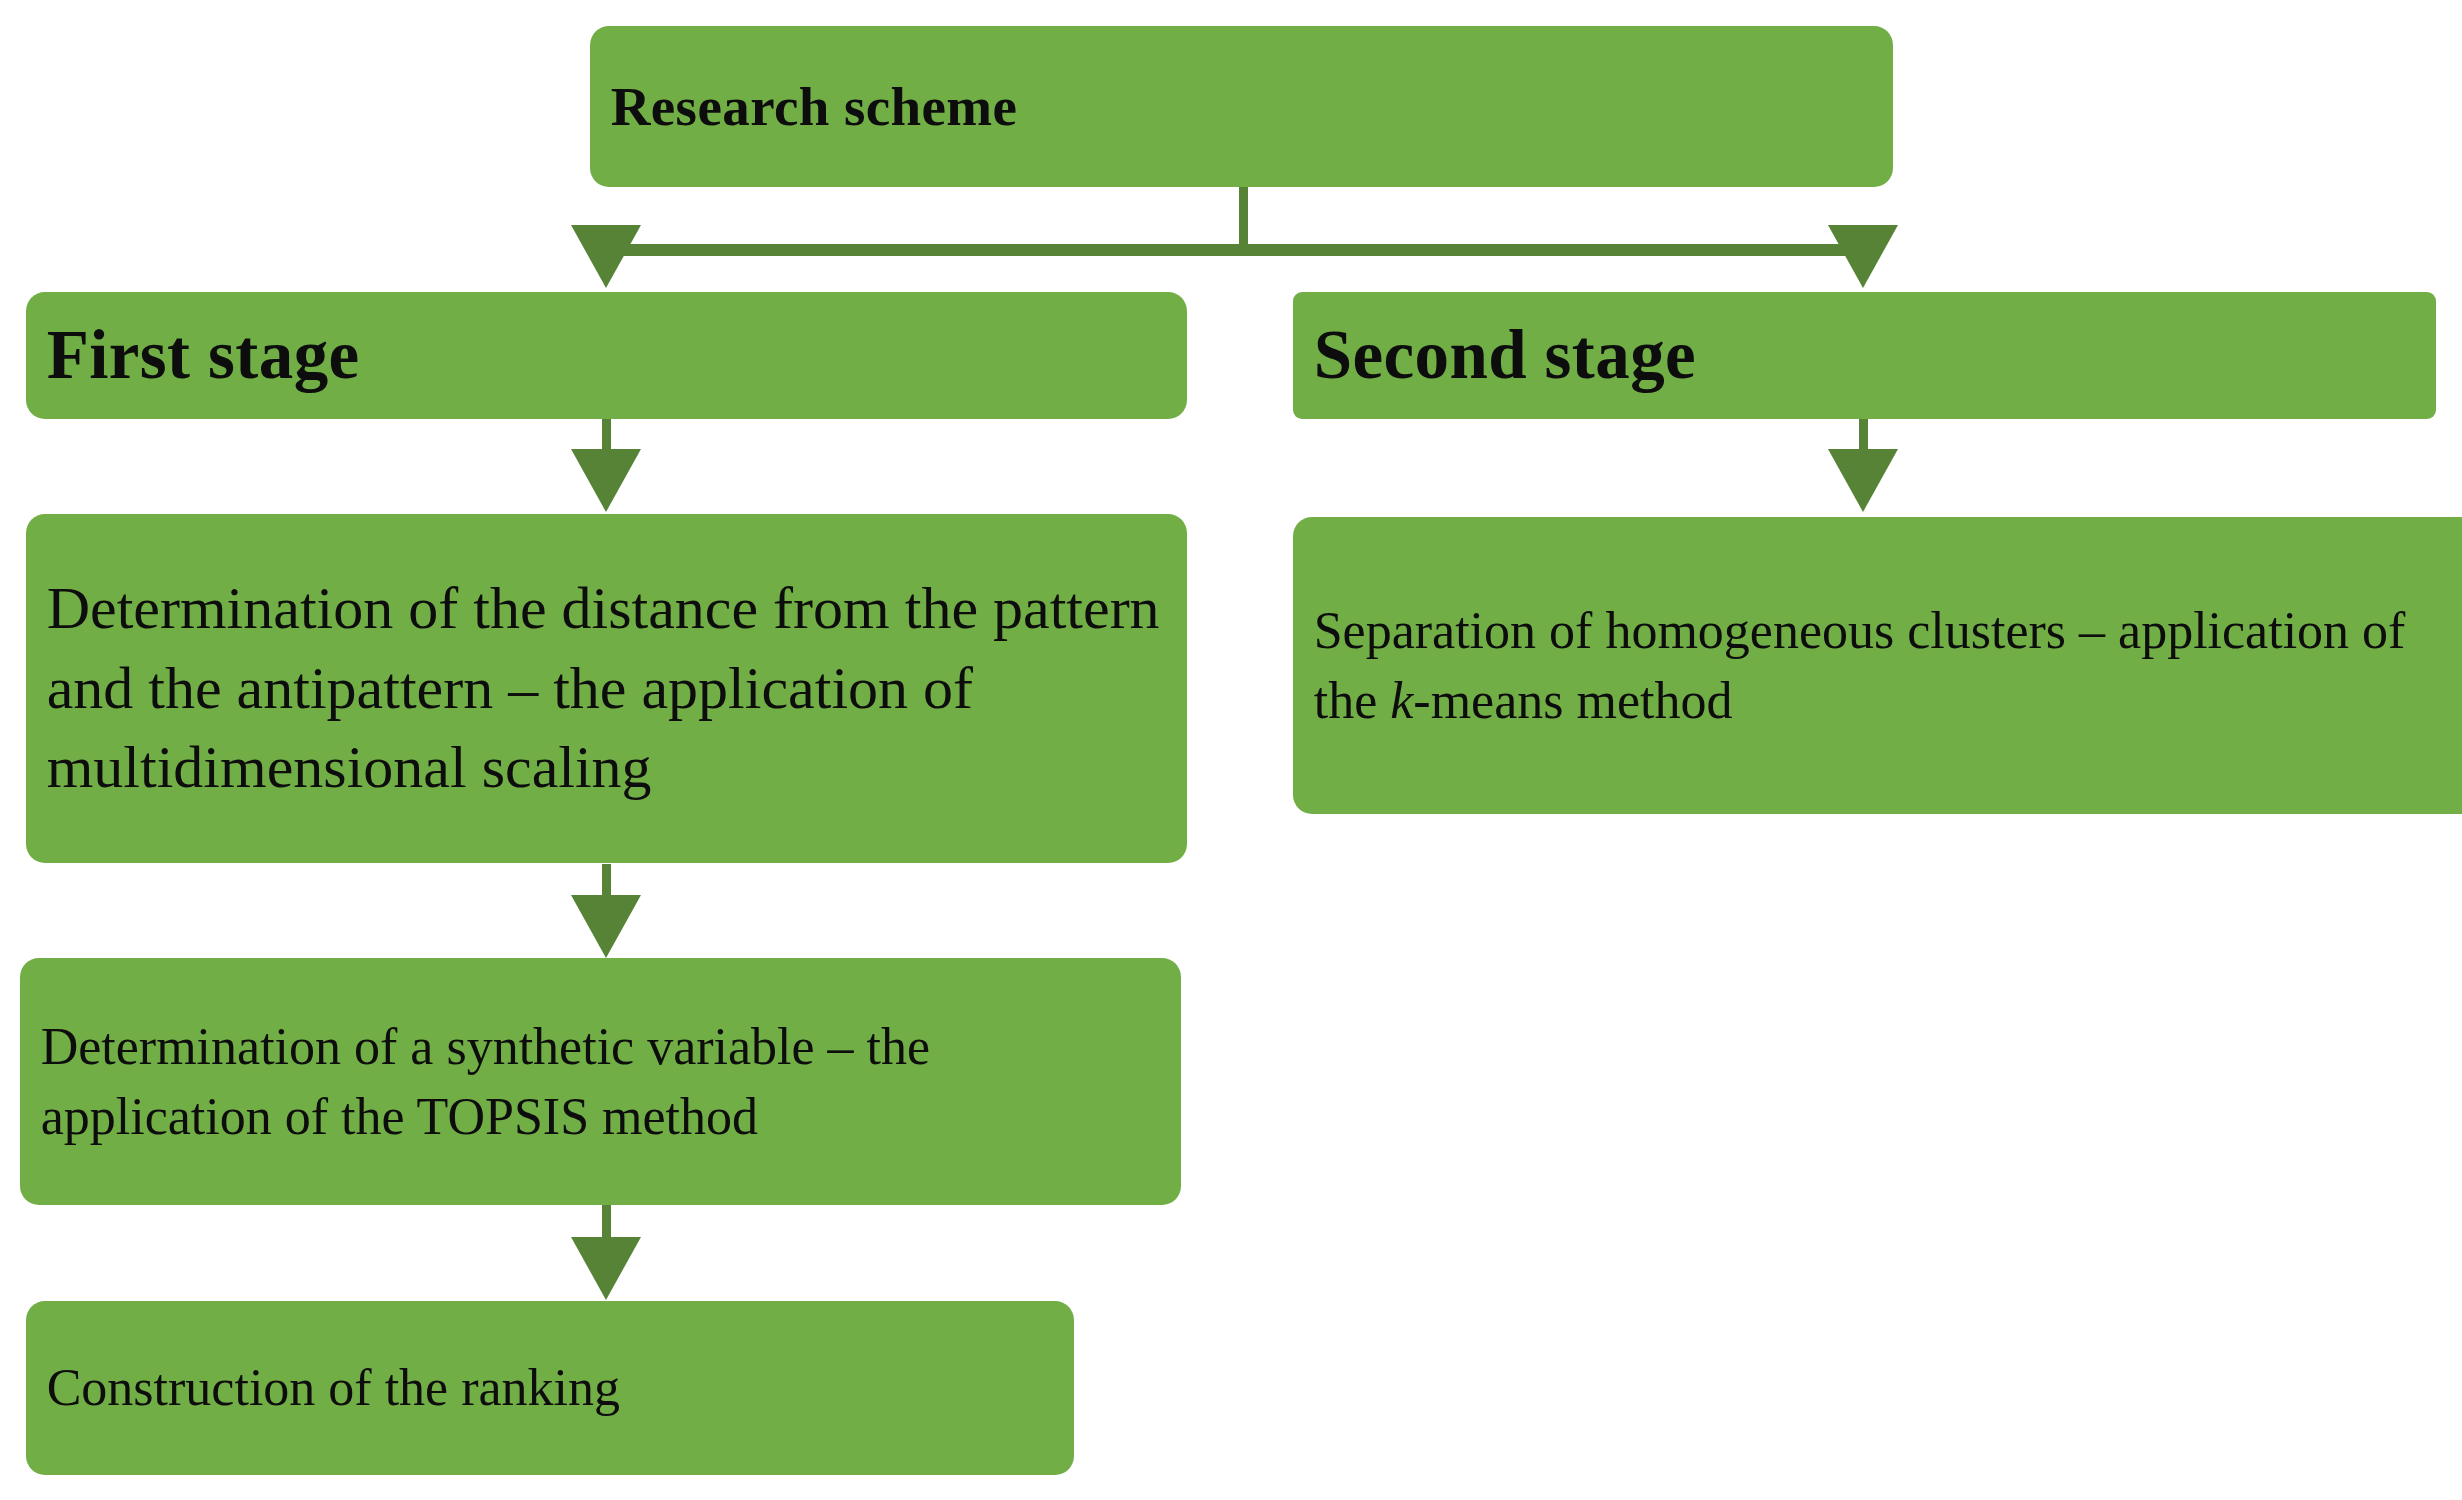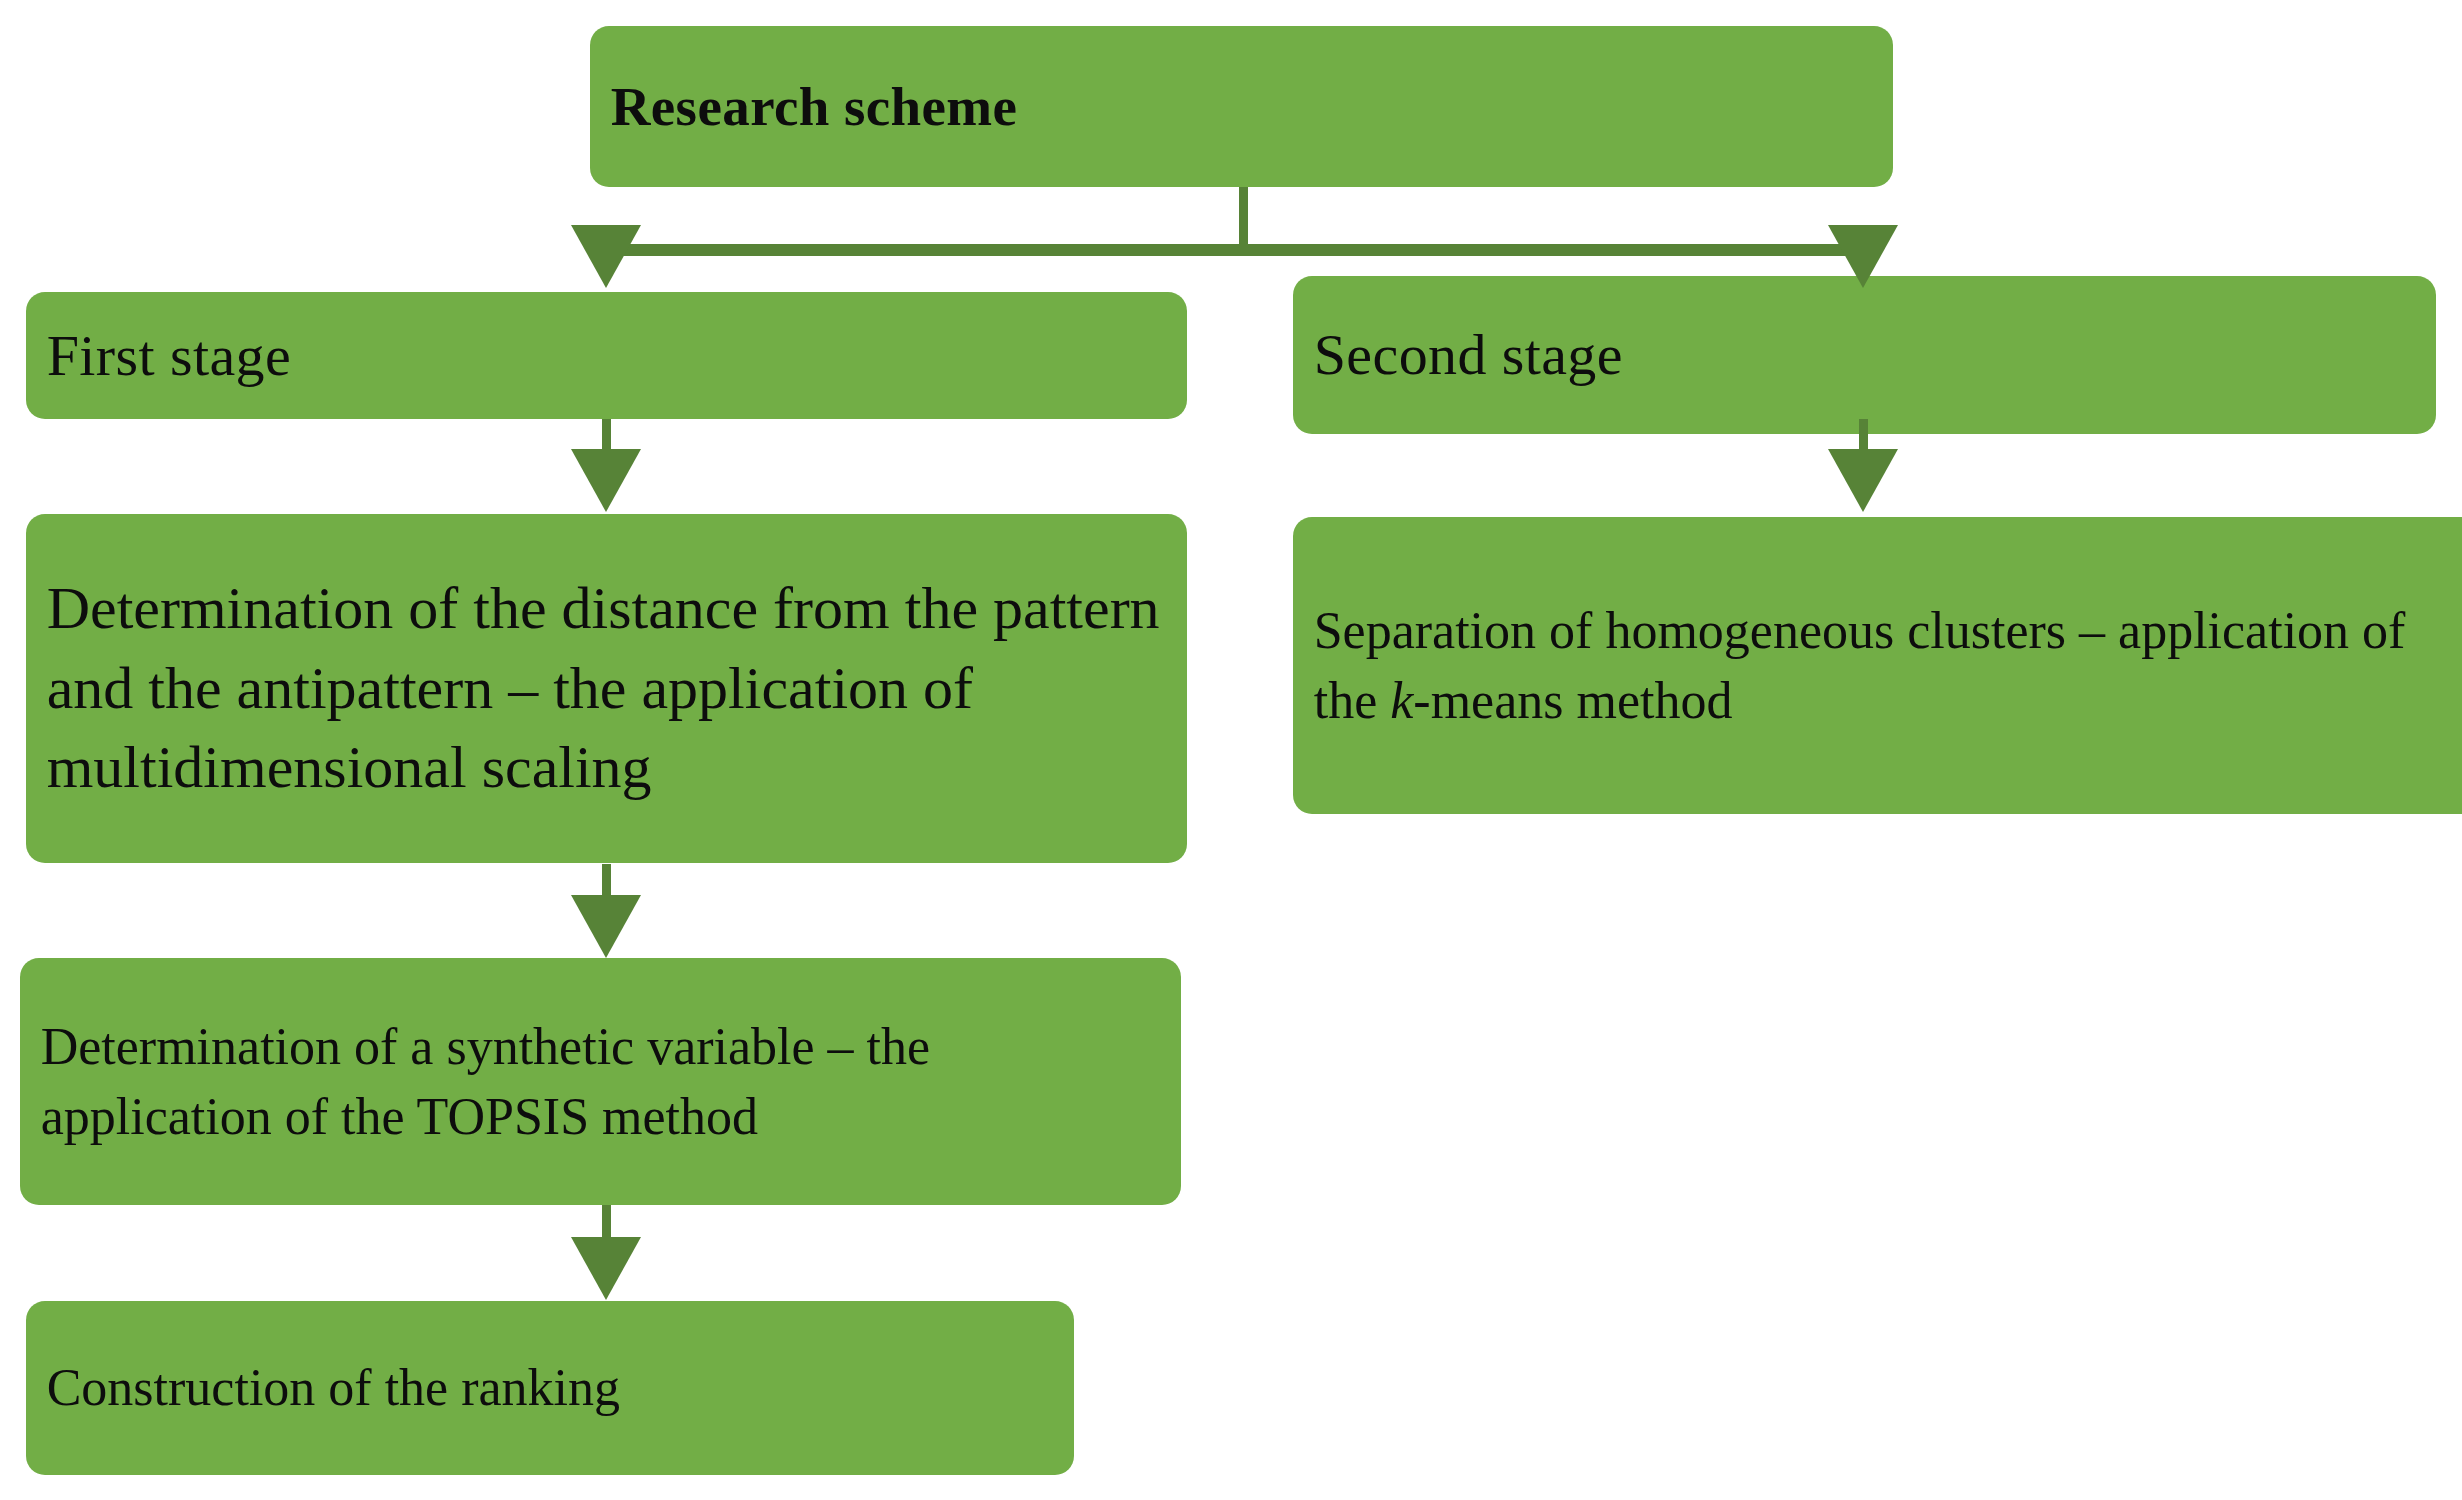--- a/index.html
+++ b/index.html
@@ -31,23 +31,23 @@
     padding: 0 20.7px;
     width: 100%;
     white-space: pre-line;
   }
   
   #node-root { left: 590px; top: 26px; width: 1303px; height: 161px; }
   #node-root .label { font-size: 55px; font-weight: bold; letter-spacing: 0.4px; }
 
   
   #node-stage-first  { left: 26px;   top: 292px; width: 1161px; height: 127px; }
-  #node-stage-second { left: 1293px; top: 276px; width: 1143px; height: 158px; }
+  #node-stage-second { left: 1293px; top: 292px; width: 1143px; height: 127px; border-radius: 9px; }
   #node-stage-first .label,
-  #node-stage-second .label { font-size: 58px; font-weight: normal; letter-spacing: 0.4px; }
+  #node-stage-second .label { font-size: 69px; font-weight: bold; letter-spacing: 0.4px; }
 
   
   #node-mds      { left: 26px;   top: 514px;  width: 1161px; height: 349px; }
   #node-clusters { left: 1293px; top: 517px;  width: 1187px; height: 297px; }
   #node-topsis   { left: 20px;   top: 958px; width: 1161px; height: 247px; }
   #node-ranking  { left: 26px;   top: 1301px; width: 1048px; height: 174px; }
 
   #node-mds .label      { font-size: 60px; line-height: 1.33; }
   #node-clusters .label { font-size: 52px; line-height: 1.33; }
   #node-topsis .label   { font-size: 52px; line-height: 1.33; }

